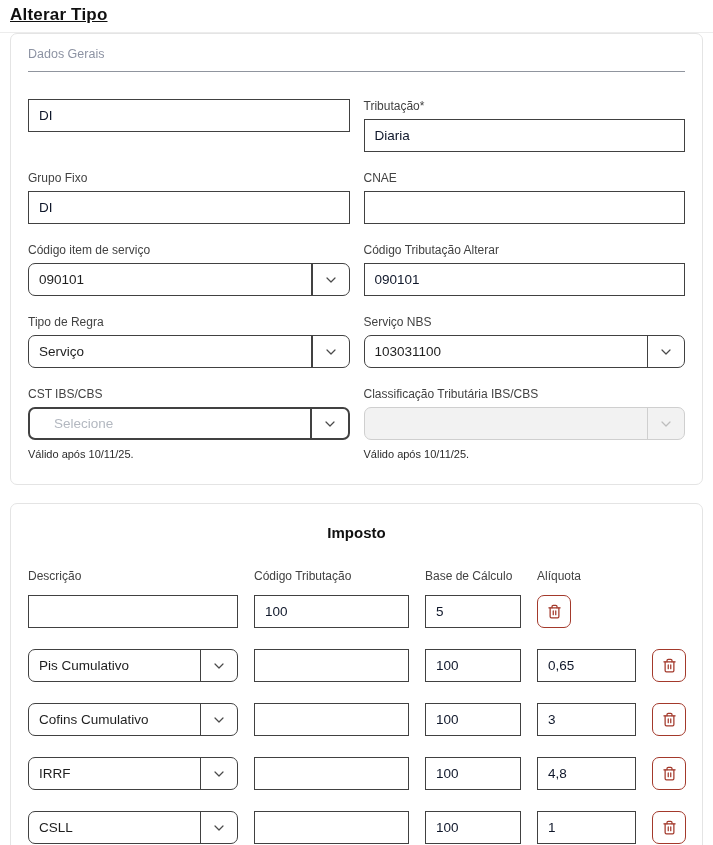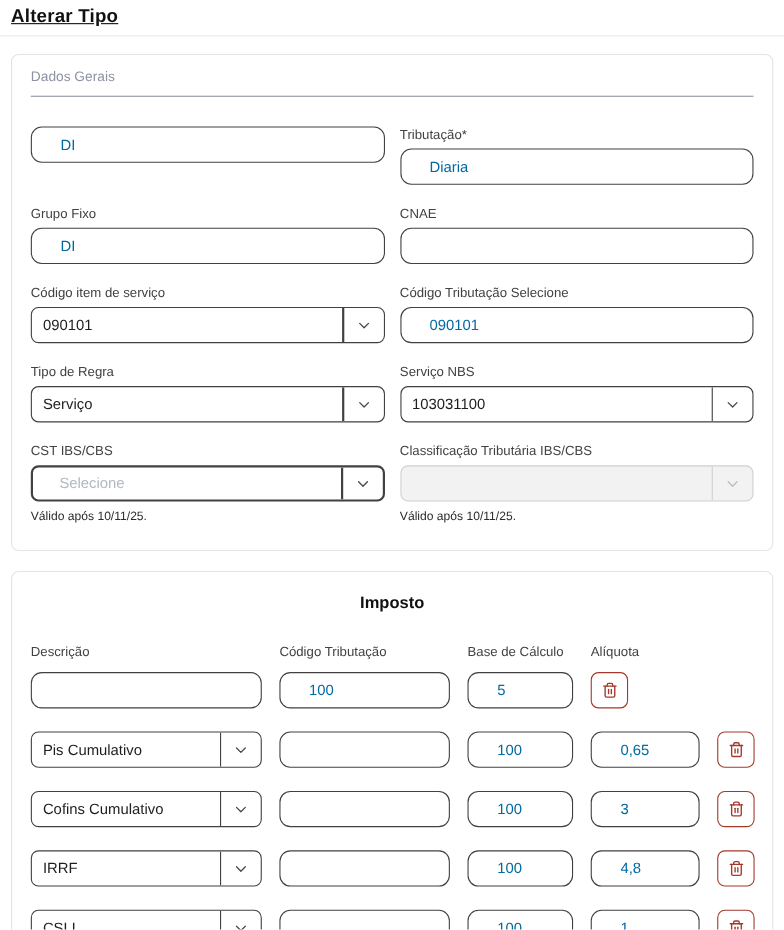--- a/index.html
+++ b/index.html
@@ -6,40 +6,40 @@
   html, body { background: #fff; }
   body {
     width: 713px; height: 845px; overflow: hidden; position: relative;
     font-family: "Liberation Sans", sans-serif;
     color: #1e1e1e;
   }
   .page-header { padding: 5px 12px 7px 10px; border-bottom: 1px solid #ececec; }
   .page-title { font-size: 17px; font-weight: bold; color: #101010; letter-spacing: .2px; text-decoration: underline; }
 
   .card {
-    margin: 16px 10px 0 10px;
+    margin: 0 10px 0 10px;
     border: 1px solid #e4e4e4;
     border-radius: 7px;
     background: #fff;
   }
   .card.dados { padding: 13px 17px 24px 17px; }
   .card.imposto { margin-top: 18px; padding: 20px 17px 24px 17px; min-height: 380px; }
 
   .section-head {
     font-size: 12.5px; color: #8d93a3;
     padding-bottom: 10px; border-bottom: 1px solid #90959e;
     margin-bottom: 27px;
   }
 
   .form-grid { display: grid; grid-template-columns: 1fr 1fr; column-gap: 14px; row-gap: 19px; }
   .field-label { font-size: 12px; color: #424242; margin-bottom: 6px; }
   .text-input {
     width: 100%; height: 33px;
-    border: 1.4px solid #414141; border-radius: 10px;
-    padding: 0 26px; font-size: 13.5px; color: #0369a1;
+    border: 1.4px solid #414141; border-radius: 0;
+    padding: 0 10px; font-size: 13.5px; color: #0f172a;
     font-family: "Liberation Sans", sans-serif;
     background: #fff; outline: none;
   }
 
   .select {
     display: flex; align-items: stretch; height: 33px;
     border: 1.4px solid #414141; border-radius: 7px;
     background: #fff; overflow: hidden;
   }
   .select-value {
@@ -120,21 +120,21 @@
         <div class="select-divider"></div>
         <div class="select-chevron">
           <svg width="16" height="16" viewBox="0 0 24 24" fill="none" stroke="currentColor" stroke-width="1.8" stroke-linecap="round" stroke-linejoin="round">
               <polyline points="6 9 12 15 18 9"></polyline>
             </svg>
         </div>
       </div>
     </div>
 
     <div class="field">
-      <div class="field-label">Código Tributação Selecione</div>
+      <div class="field-label">Código Tributação Alterar</div>
       <input class="text-input" type="text" value="090101" style="">
     </div>
 
     <div class="field">
       <div class="field-label">Tipo de Regra</div>
       <div class="select">
         <div class="select-value">Serviço</div>
         <div class="select-divider"></div>
         <div class="select-chevron">
           <svg width="16" height="16" viewBox="0 0 24 24" fill="none" stroke="currentColor" stroke-width="1.8" stroke-linecap="round" stroke-linejoin="round">

